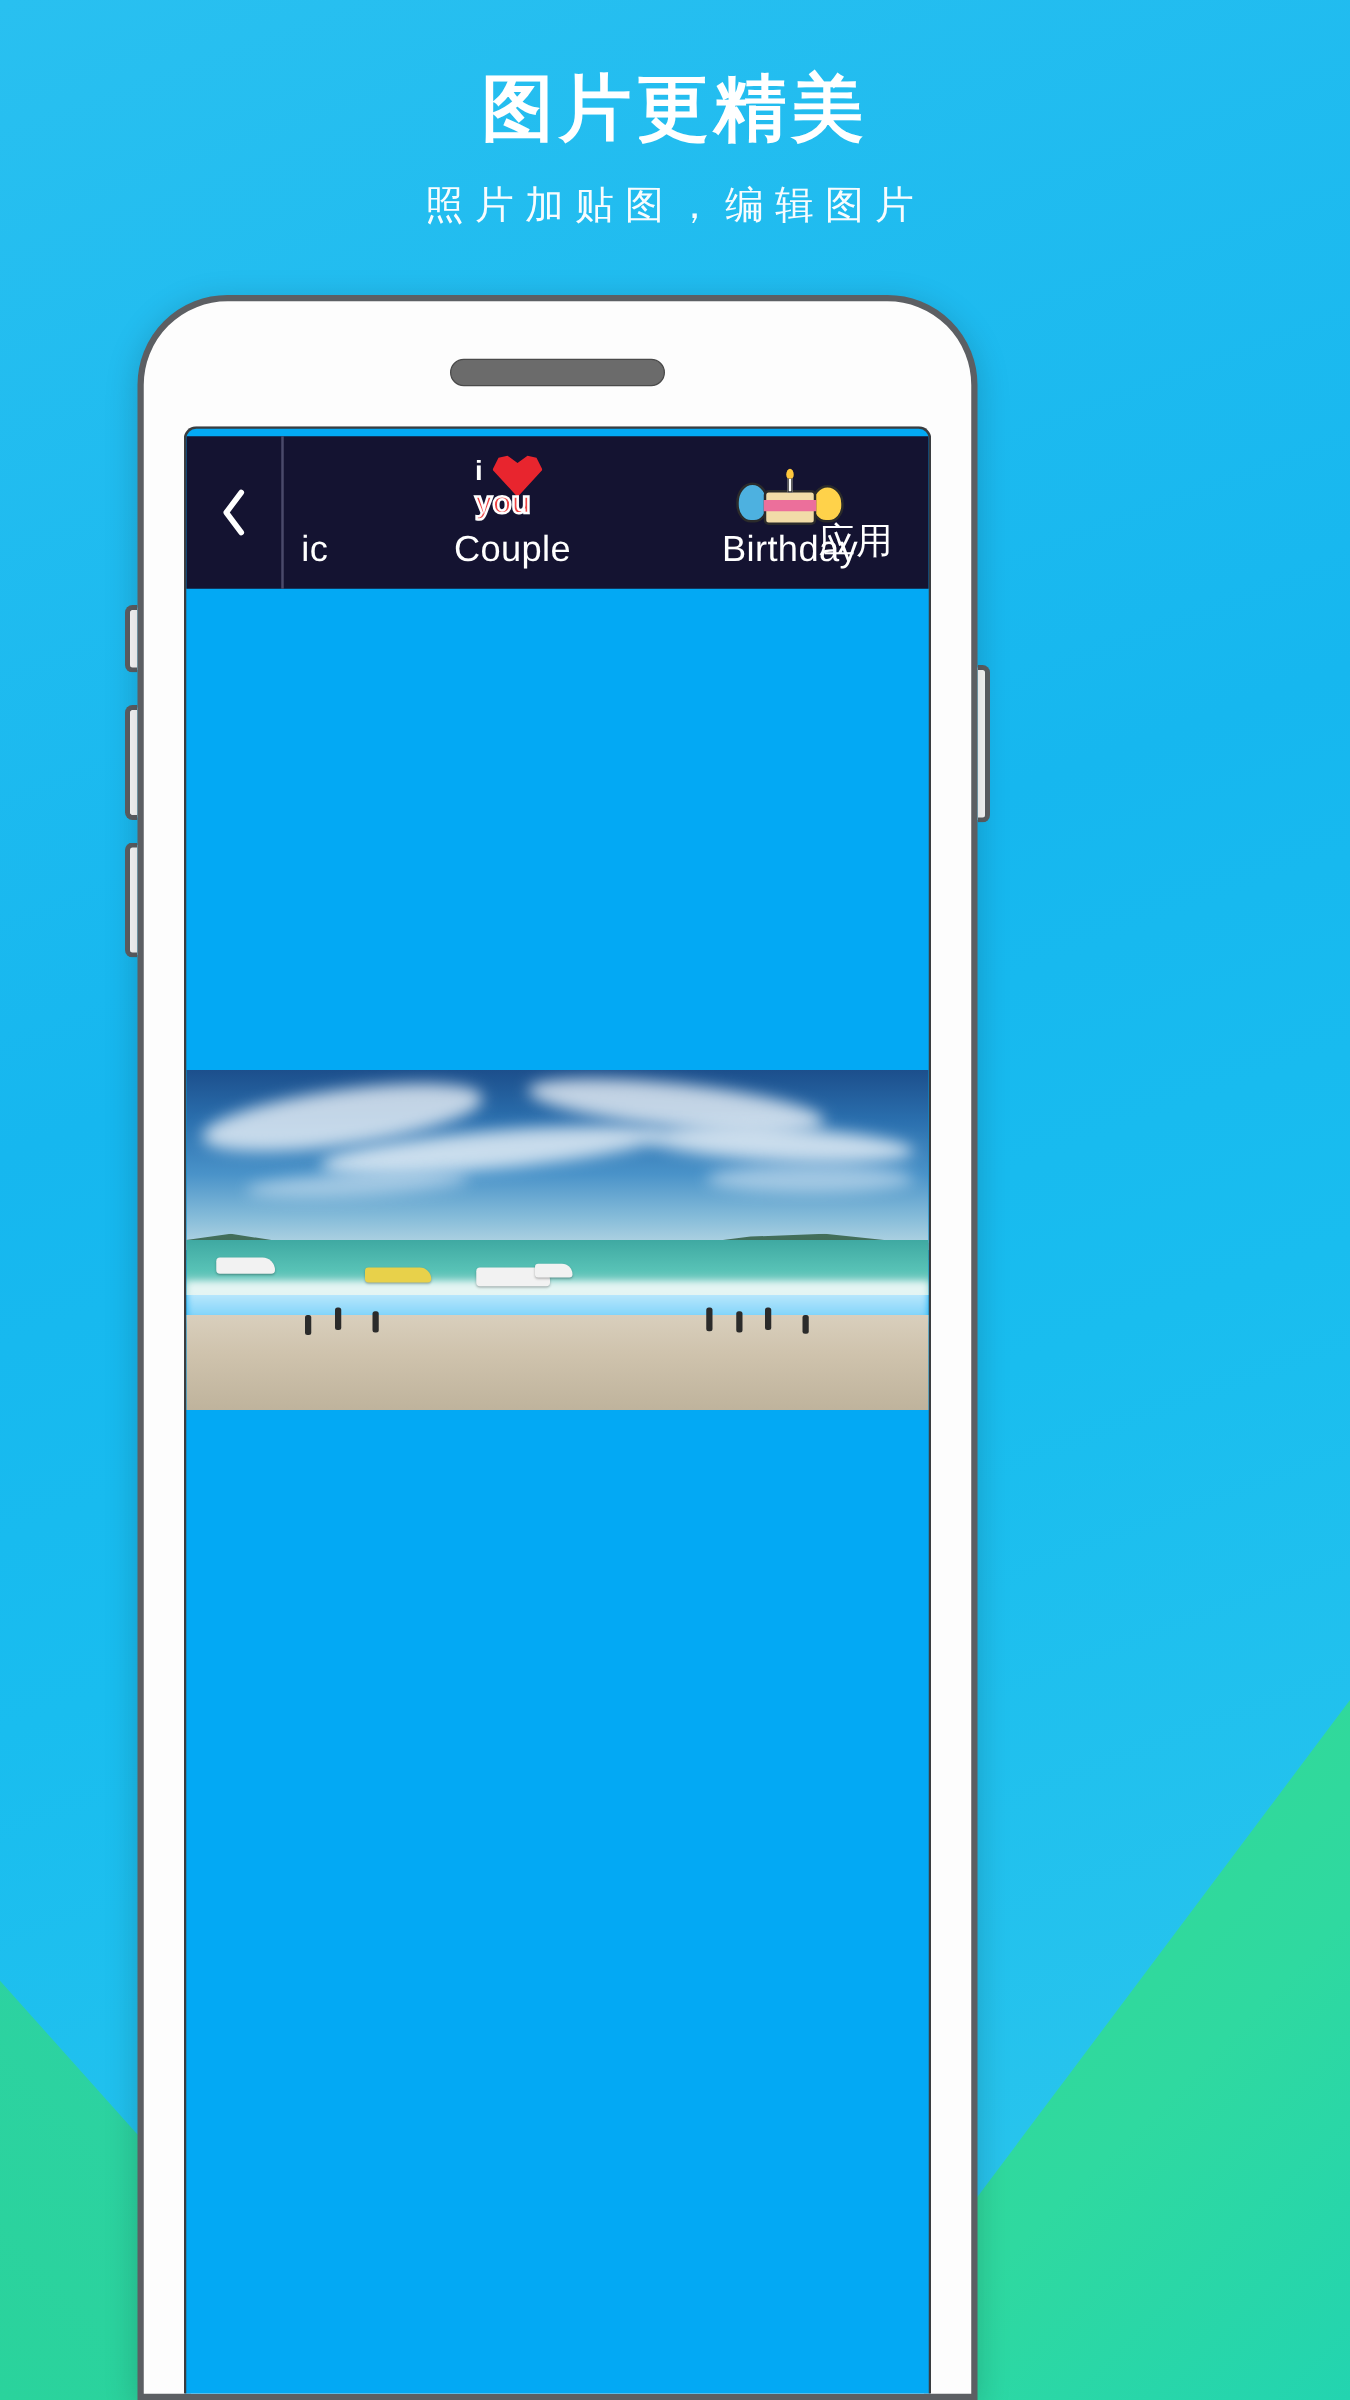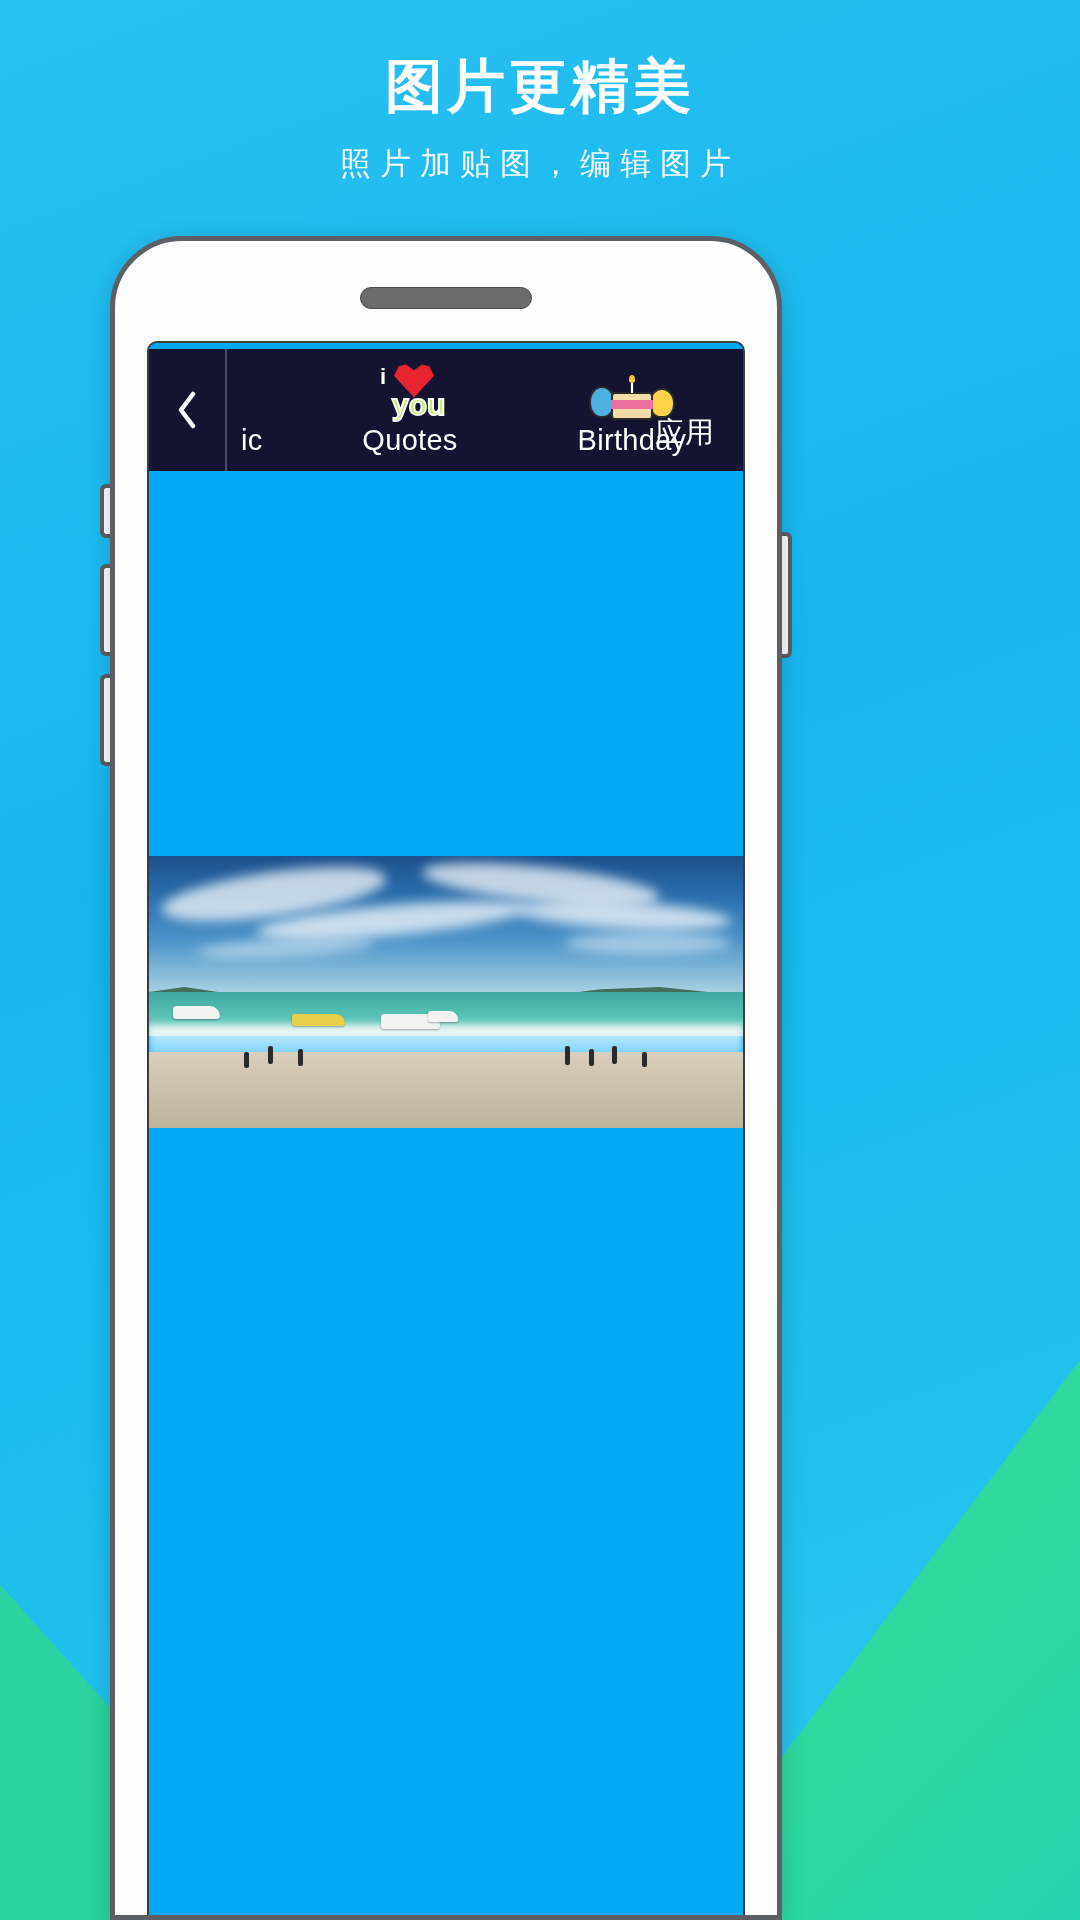--- a/index.html
+++ b/index.html
@@ -185,22 +185,22 @@
     clip-path:polygon(50% 100%, 0 36%, 12% 10%, 30% 6%, 50% 22%, 70% 6%, 88% 10%, 100% 36%);
   }
   
   .quotes { position:relative; width:72px; height:56px; color:#fff;}
   .q-i { position:absolute; left:6px; top:2px; font-size:22px; font-weight:bold; line-height:1; }
   .q-heart {
     position:absolute; left:20px; top:0; width:40px; height:34px; background:#e8252e;
     clip-path:polygon(50% 100%, 0 36%, 12% 8%, 30% 3%, 50% 20%, 70% 3%, 88% 8%, 100% 36%);
   }
   .q-you {
-    position:absolute; left:18px; top:26px; font-size:30px; font-weight:bold; line-height:1;
-    color:#bef264; -webkit-text-stroke:2px #ffffff;
+    position:absolute; left:6px; top:26px; font-size:25px; font-weight:bold; line-height:1;
+    color:#ef4444; -webkit-text-stroke:2px #ffffff;
   }
   
   .bday { position:relative; width:86px; height:56px;}
   .cake { position:absolute; left:22px; bottom:0; width:42px; height:28px;
           background:#f2dca8; border:2px solid #2b2b2b; border-radius:4px;}
   .cake:before { content:""; position:absolute; left:-2px; top:6px; right:-2px; height:9px; background:#ec6f9b;}
   .candle { position:absolute; left:50%; margin-left:-2px; top:-12px; width:4px; height:12px; background:#fff; border:1px solid #2b2b2b;}
   .flame { position:absolute; left:50%; margin-left:-3px; top:-19px; width:6px; height:8px; background:#ffc83d; border-radius:50% 50% 50% 50%/60% 60% 40% 40%;}
   .chick { position:absolute; right:0; bottom:2px; width:26px; height:30px; background:#ffd24a; border:2px solid #2b2b2b; border-radius:50% 50% 45% 45%;}
   .penguin { position:absolute; left:0; bottom:2px; width:26px; height:32px; background:#4db1e0; border:2px solid #2b2b2b; border-radius:50% 50% 45% 45%;}
@@ -312,21 +312,21 @@
 
 
             <div class="sb-item">
               <div class="sb-ico">
                 <div class="quotes">
                   <span class="q-i">i</span>
                   <span class="q-heart"></span>
                   <span class="q-you">you</span>
                 </div>
               </div>
-              <div class="sb-label">Quotes</div>
+              <div class="sb-label">Couple</div>
             </div>
 
             <div class="sb-item">
               <div class="sb-ico">
                 <div class="bday">
                   <span class="penguin"></span>
                   <span class="chick"></span>
                   <span class="cake">
                     <span class="candle"></span>
                     <span class="flame"></span>

